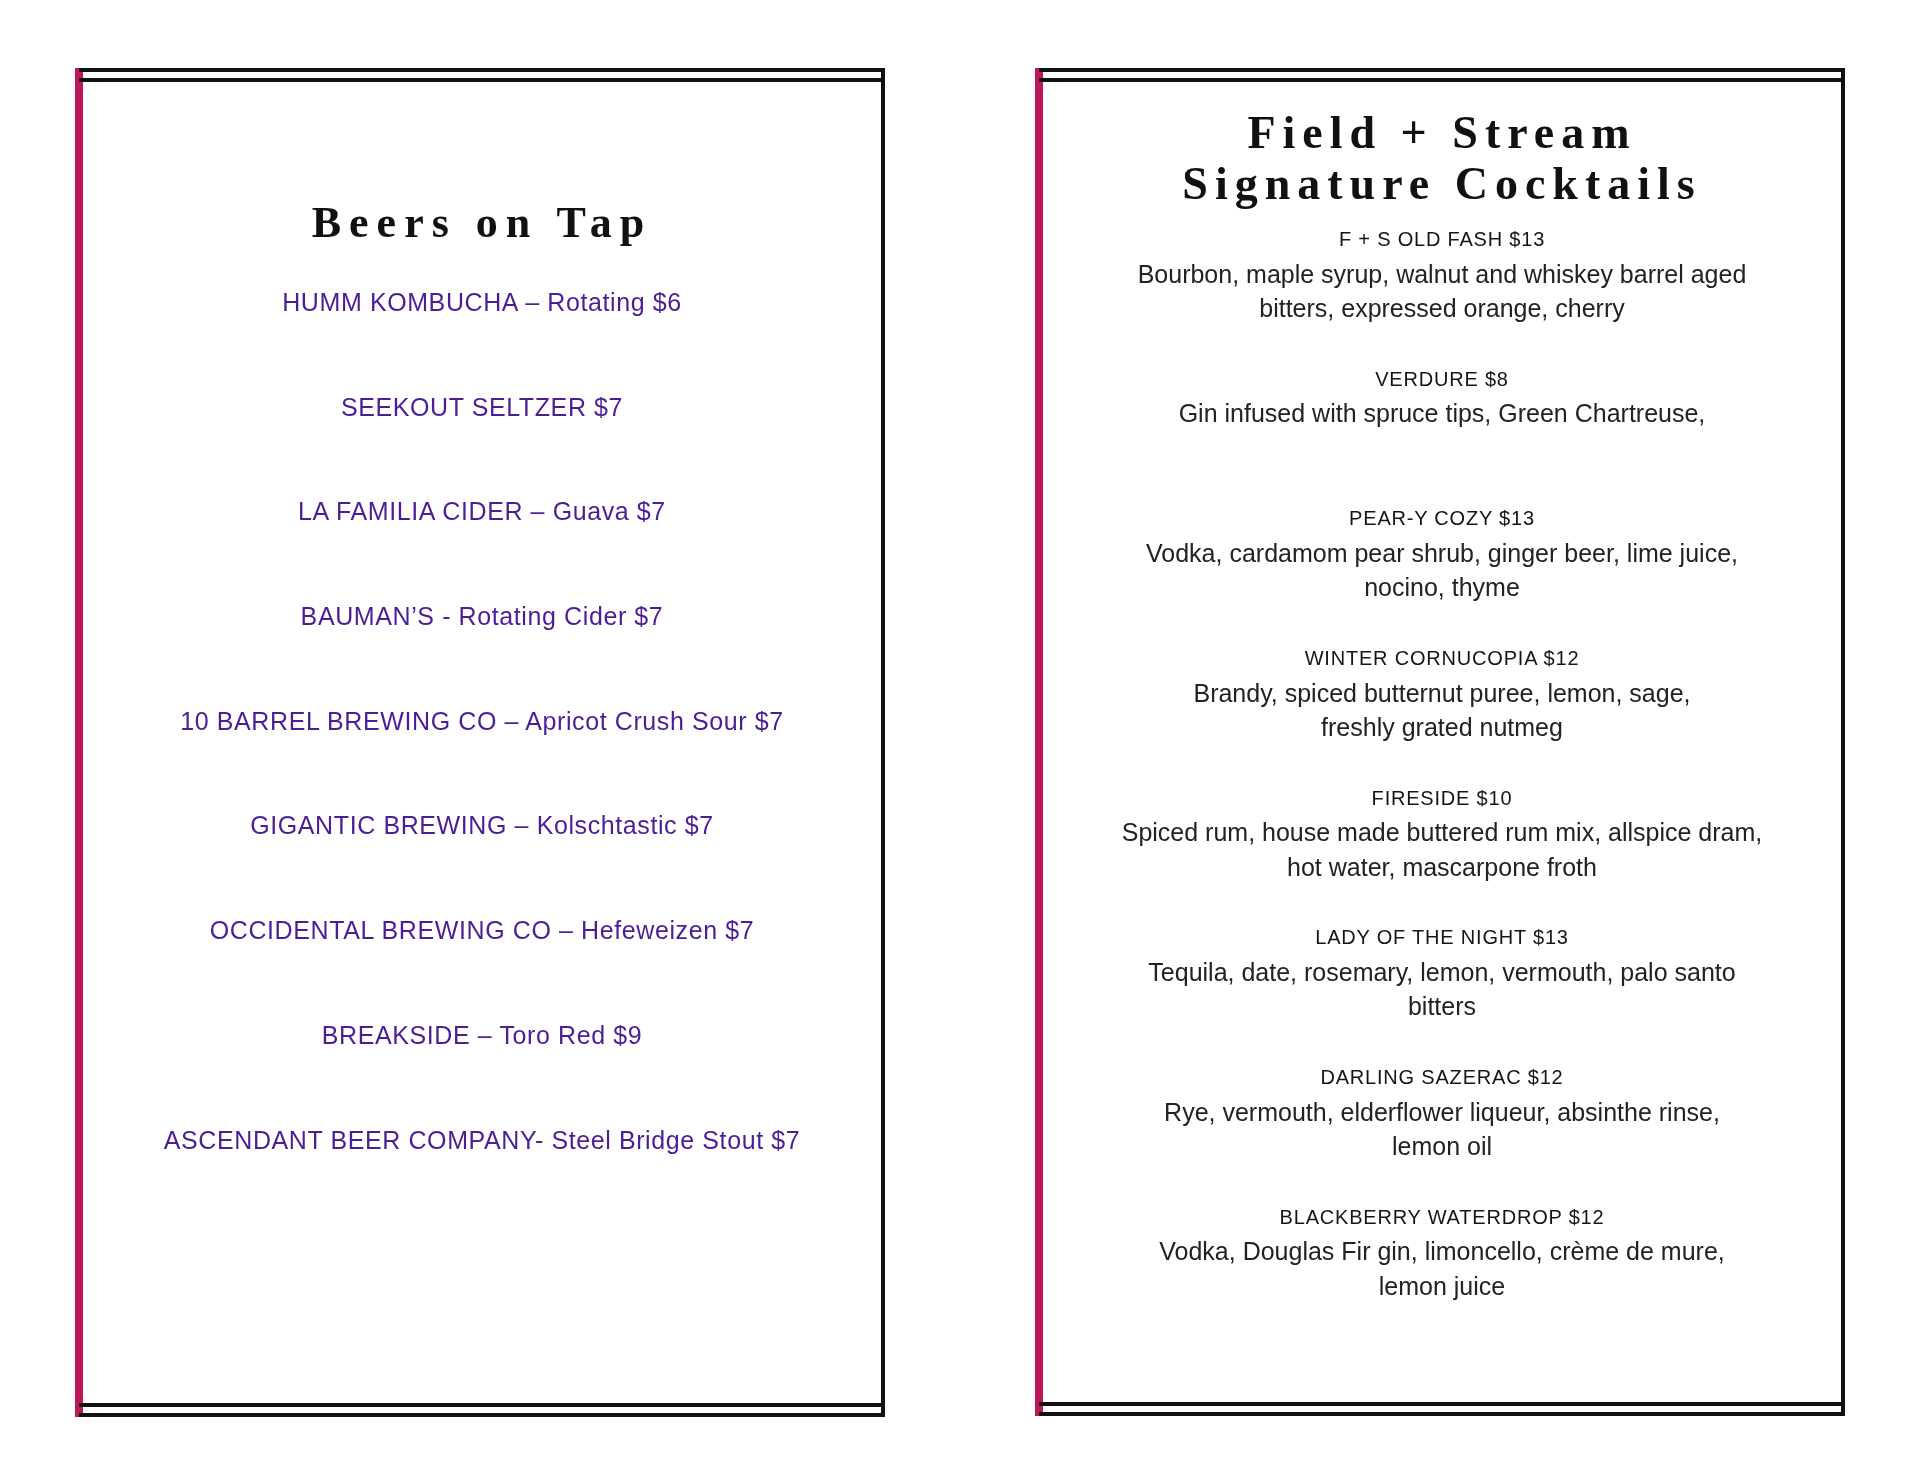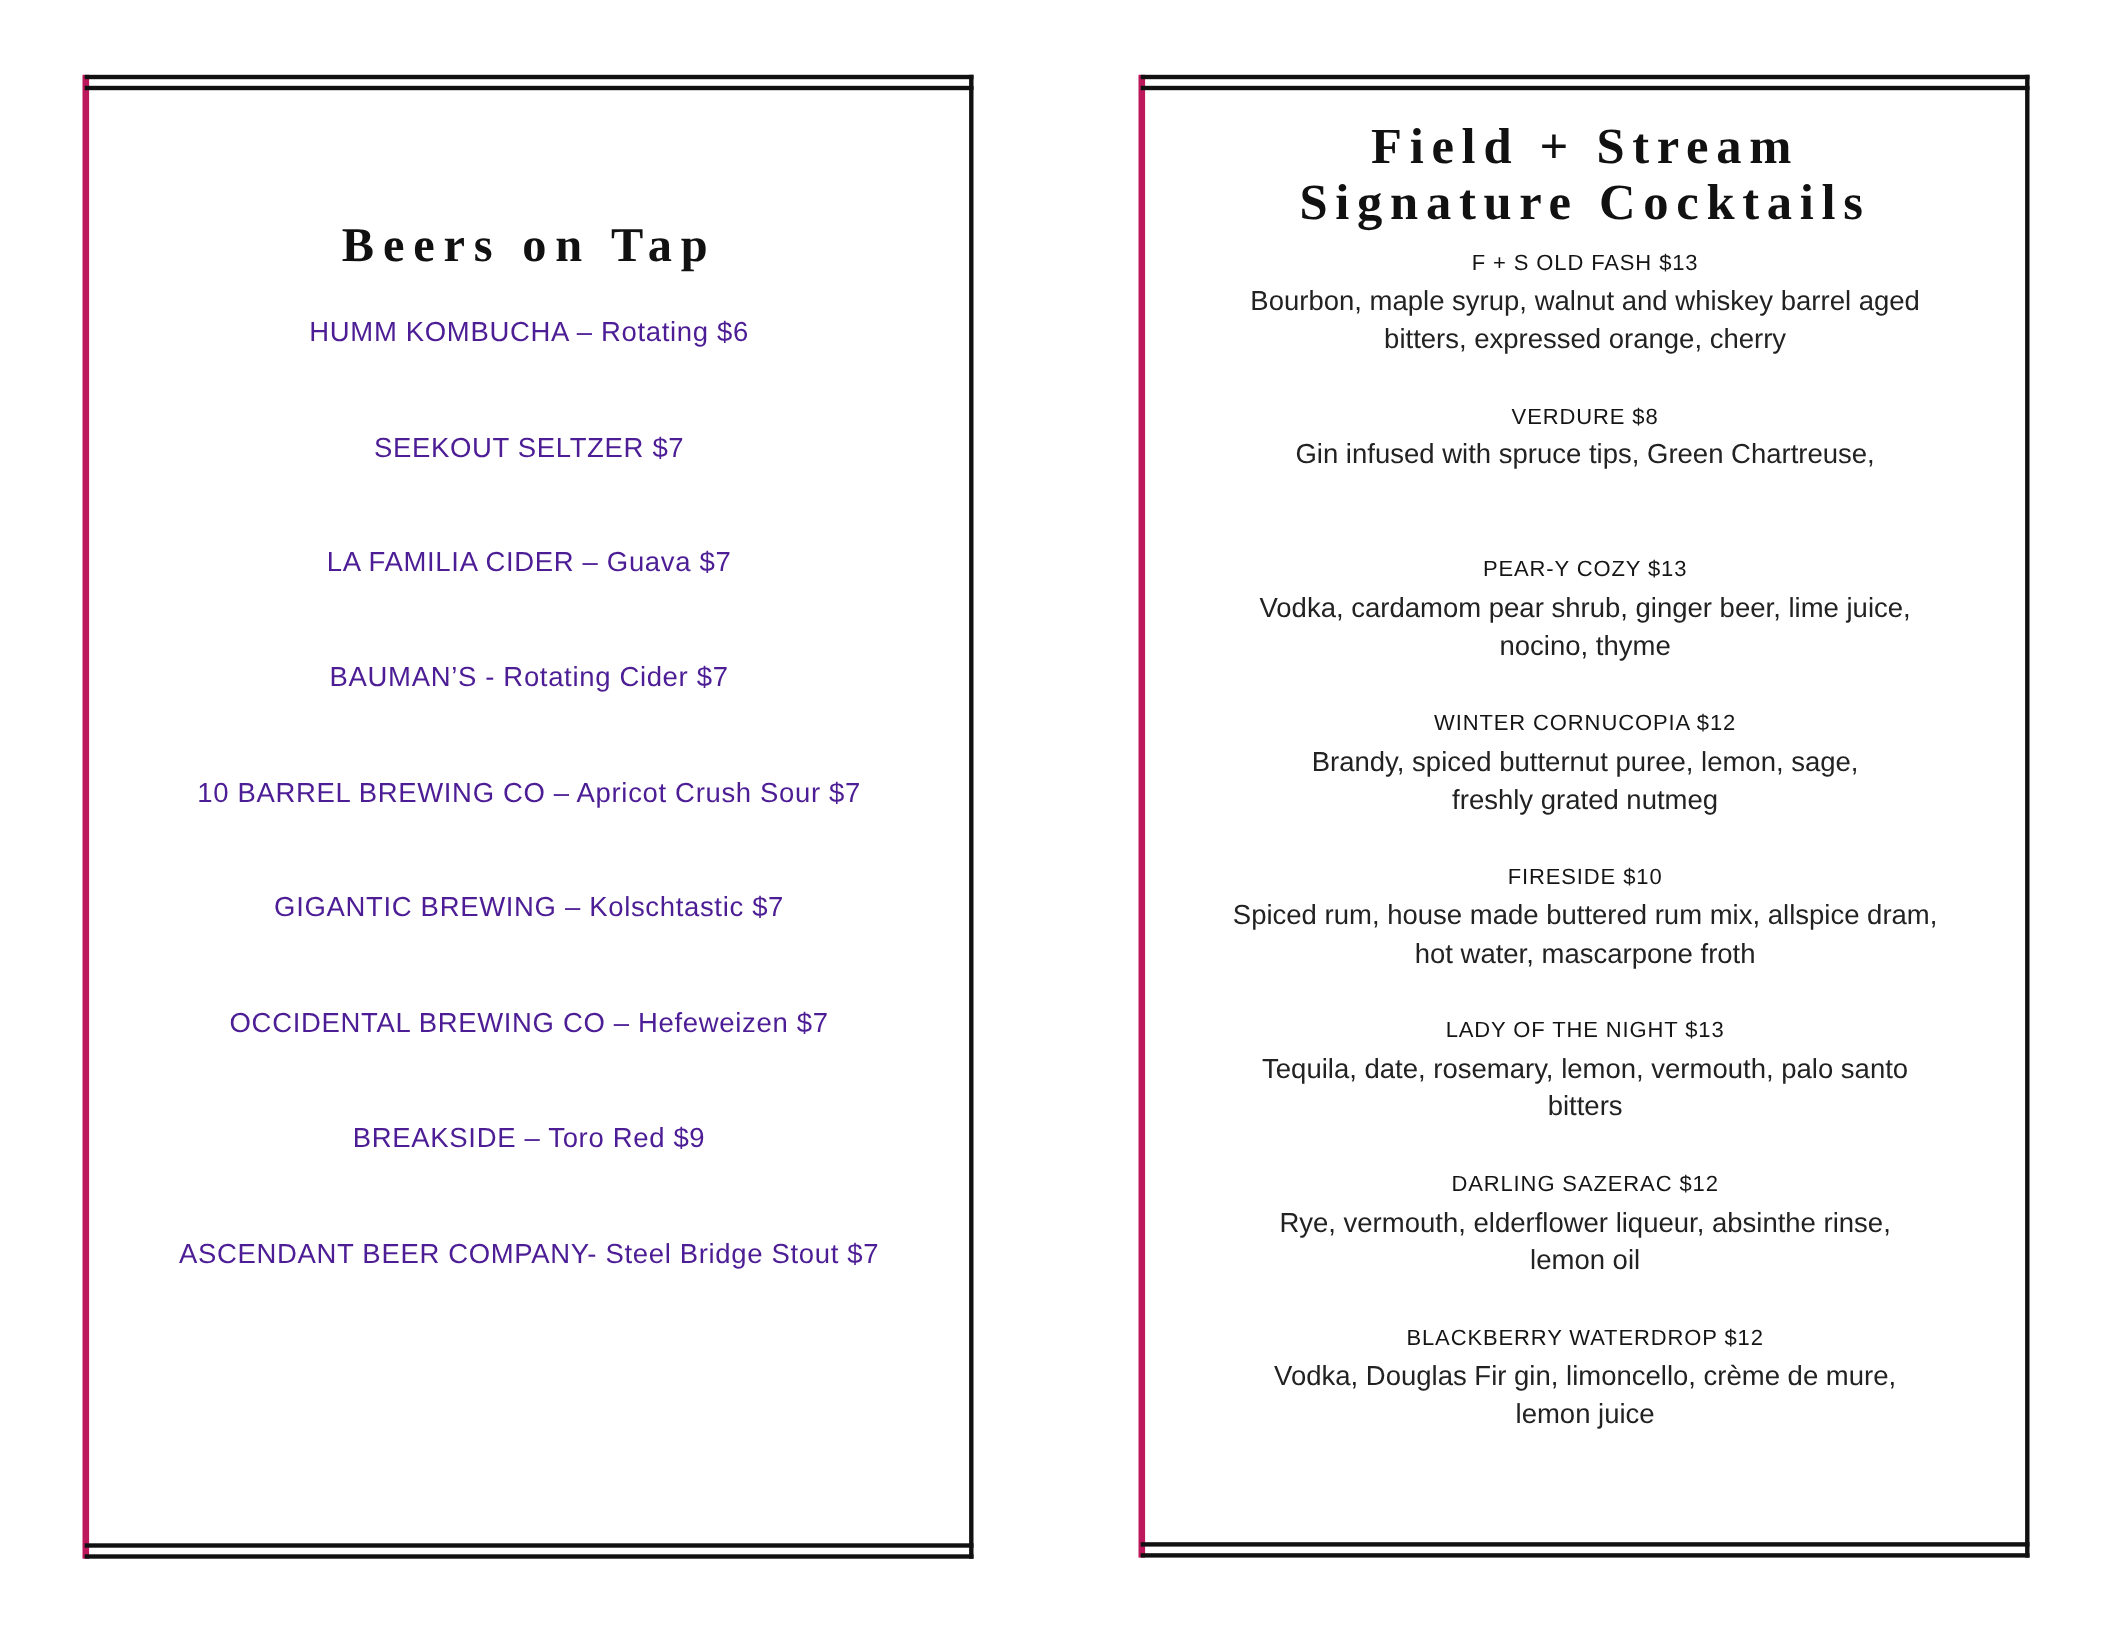--- a/index.html
+++ b/index.html
@@ -10,21 +10,21 @@
   body {
     width: 1920px;
     height: 1484px;
     position: relative;
     overflow: hidden;
     color: #111111;
   }
   .panel {
     position: absolute;
     box-sizing: border-box;
-    border-left: 6px solid #be185d;
+    border-left: 8px solid #be185d;
     border-right: 4px solid #111;
   }
   .panel .rule {
     position: absolute;
     left: -4px;
     right: -4px;
     height: 4px;
     background: #111;
   }
   .panel .rule.top-outer { top: 0; }

